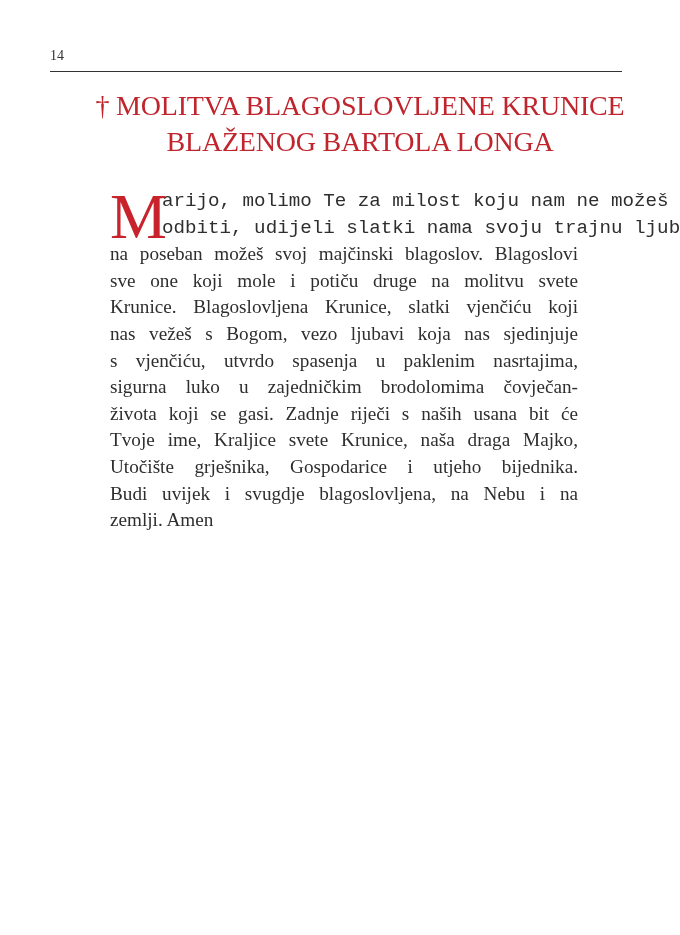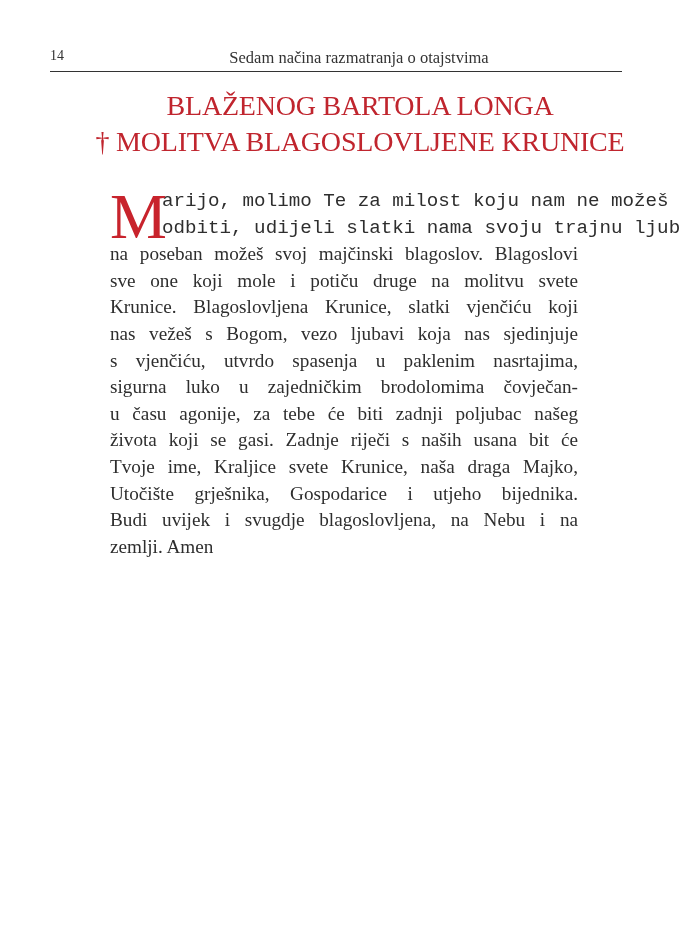--- a/index.html
+++ b/index.html
@@ -84,37 +84,35 @@
       line-height: 52px;
       color: #c8232c;
       font-family: "Liberation Serif", "DejaVu Serif", serif;
     }
   </style>
 </head>
 <body>
 
 <div class="page-header">
   <span class="page-number">14</span>
-  <span class="running-title">Sedam načina razmatranja o otajstvima</span>
 </div>
 
 <div class="chapter-title">
+  <div>† MOLITVA BLAGOSLOVLJENE KRUNICE</div>
   <div>BLAŽENOG BARTOLA LONGA</div>
-  <div>† MOLITVA BLAGOSLOVLJENE KRUNICE</div>
 </div>
 
 <div class="body-text">
   <span class="drop-cap">M</span>
   <span class="line indent">arijo, molimo Te za milost koju nam ne možeš</span>
   <span class="line indent">odbiti, udijeli slatki nama svoju trajnu ljubav i</span>
   <span class="line">na poseban možeš svoj majčinski blagoslov. Blagoslovi</span>
   <span class="line">sve one koji mole i potiču druge na molitvu svete</span>
   <span class="line">Krunice. Blagoslovljena Krunice, slatki vjenčiću koji</span>
   <span class="line">nas vežeš s Bogom, vezo ljubavi koja nas sjedinjuje</span>
   <span class="line">s vjenčiću, utvrdo spasenja u paklenim nasrtajima,</span>
   <span class="line">sigurna luko u zajedničkim brodolomima čovječan-</span>
-  <span class="line">u času agonije, za tebe će biti zadnji poljubac našeg</span>
   <span class="line">života koji se gasi. Zadnje riječi s naših usana bit će</span>
   <span class="line">Tvoje ime, Kraljice svete Krunice, naša draga Majko,</span>
   <span class="line">Utočište grješnika, Gospodarice i utjeho bijednika.</span>
   <span class="line">Budi uvijek i svugdje blagoslovljena, na Nebu i na</span>
   <span class="line last">zemlji. Amen</span>
 </div>
 
 </body></html>

